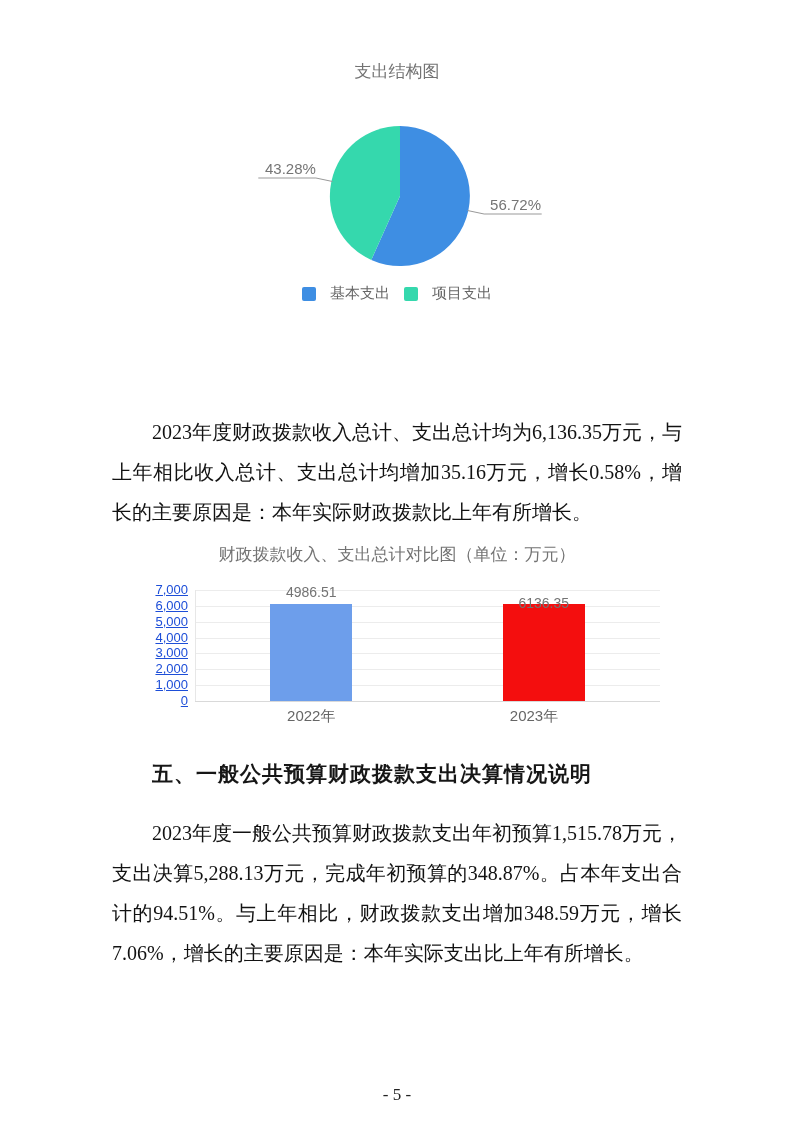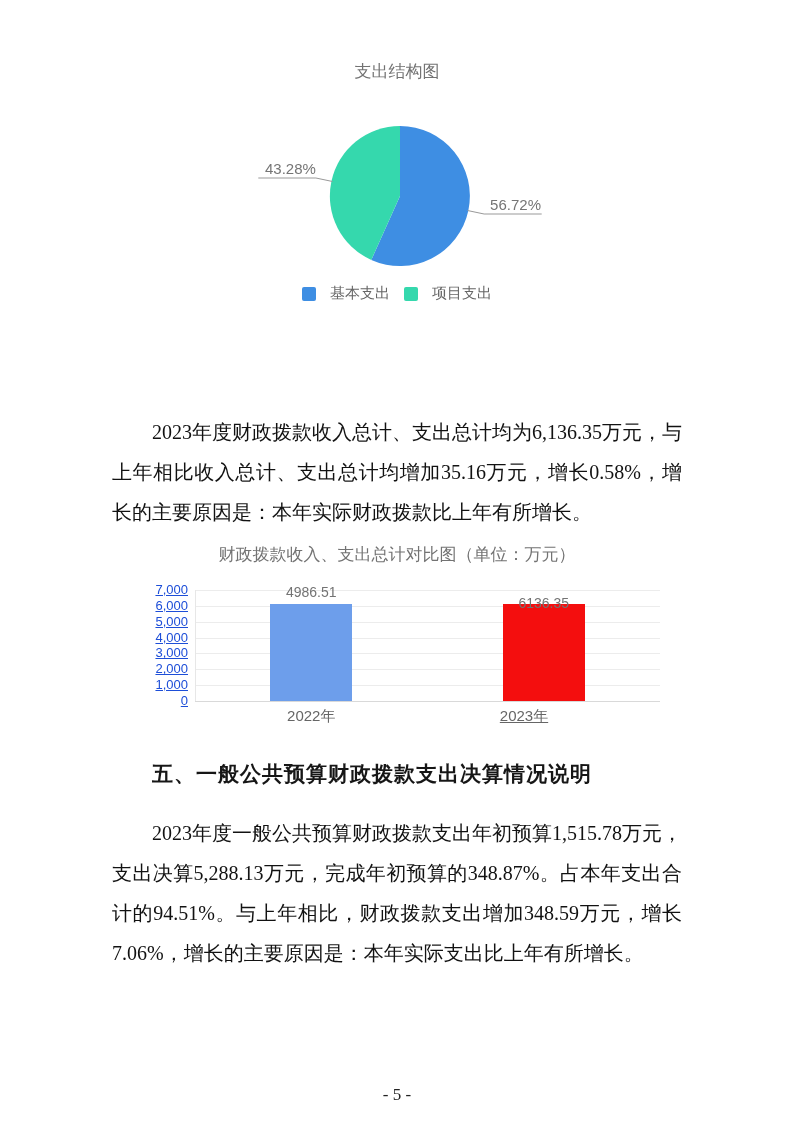--- a/index.html
+++ b/index.html
@@ -82,21 +82,21 @@
       <div class="gridline" style="left: 55px; width: 465px; top: 22.8571px;"></div>
       <div class="tick-label" style="left: 0px; width: 48px; top: 14.8571px;">6,000</div>
       <div class="gridline" style="left: 55px; width: 465px; top: 7px;"></div>
       <div class="tick-label" style="left: 0px; width: 48px; top: -1px;">7,000</div>
       <div class="y-axis-line" style="left: 55px; top: 7px; height: 111px;"></div>
       <div class="bar" style="left: 130.25px; width: 82px; top: 21.2526px; height: 96.7474px; background: rgb(109, 158, 235);"></div>
       <div class="bar-value" style="left: 111.25px; width: 120px; top: 1.25256px;">4986.51</div>
       <div class="bar-cat" style="left: 111.25px; width: 120px; top: 124px;">2022年</div>
       <div class="bar" style="left: 362.75px; width: 82px; top: 20.695px; height: 97.305px; background: rgb(244, 14, 14);"></div>
       <div class="bar-value" style="left: 343.75px; width: 120px; top: 12px;">6136.35</div>
-      <div class="bar-cat" style="left: 324px; width: 120px; top: 124px; text-decoration: underline;">2023年</div>
+      <div class="bar-cat" style="left: 334px; width: 120px; top: 124px;">2023年</div>
     </div>
 
   <h2 class="heading" id="h5">五、一般公共预算财政拨款支出决算情况说明</h2>
 
   <p class="para" id="p5">2023年度一般公共预算财政拨款支出年初预算1,515.78万元，支出决算5,288.13万元，完成年初预算的348.87%。占本年支出合计的94.51%。与上年相比，财政拨款支出增加348.59万元，增长7.06%，增长的主要原因是：本年实际支出比上年有所增长。</p>
 
   <div class="page-number">- 5 -</div>
 </div>
 
 </body></html>

